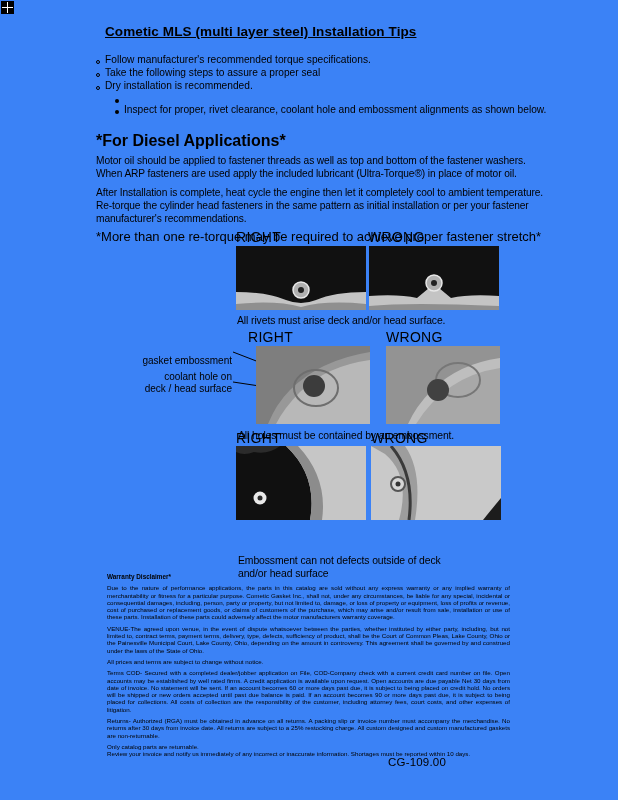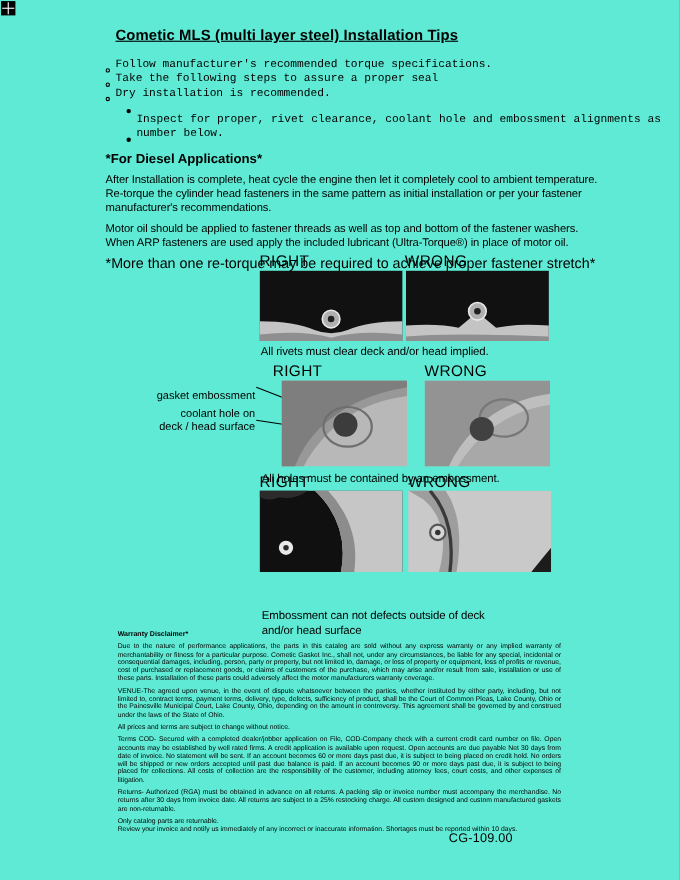--- a/index.html
+++ b/index.html
@@ -1,50 +1,50 @@
 <!DOCTYPE html>
 <html><head>
 <meta charset="utf-8">
 <style>
   * { margin:0; padding:0; box-sizing:border-box; }
   html,body { background:#888; }
   body { font-family:"Liberation Sans", sans-serif; color:#000; }
   .page {
     position:relative; width:618px; height:800px; margin:0 auto;
-    background:#5eead4; overflow:hidden;
+    background:#3b82f6; overflow:hidden;
   }
   .abs { position:absolute; }
 
   .reg-mark { left:1px; top:1px; width:13px; height:13px; background:#000; }
   .reg-mark:before, .reg-mark:after { content:""; position:absolute; background:#fff; }
   .reg-mark:before { left:6px; top:1px; width:1px; height:11px; }
   .reg-mark:after { left:1px; top:6px; width:11px; height:1px; }
 
   .text-col { left:96px; top:44px; width:506px; }
   .title { font-size:13.5px; font-weight:bold; text-decoration:underline; margin:-20px 0 14px 9px; letter-spacing:.1px; }
-  .bullet-row { display:flex; align-items:flex-end; line-height:13px; font-size:10.2px;font-family:Liberation Mono, monospace; }
+  .bullet-row { display:flex; align-items:center; line-height:13px; font-size:10.2px; }
   .dot { flex:0 0 auto; width:4px; height:4px; border-radius:50%; margin:4px 5px 0 0; }
   .dot.hollow { border:1px solid #000; }
   .dot.filled { background:#000; }
   .subs { margin-top:3px; padding-left:19px; }
-  .diesel-head { margin-top:8px; font-size:12px; font-weight:bold; line-height:14px; }
+  .diesel-head { margin-top:18px; font-size:16px; font-weight:bold; line-height:14px; }
   .para { margin-top:6px; font-size:10.2px; line-height:13px; width:455px; letter-spacing:-0.1px; }
   .note { margin-top:5px; font-size:13px; line-height:13px; }
 
   .fig-label { font-size:14px; line-height:13px; text-align:left; width:130px; letter-spacing:.3px; }
   .fig-caption { font-size:10.4px; line-height:13px; letter-spacing:-0.1px; }
   .preline { white-space:pre-line;margin-top:32px; }
   .fig-img { display:block; }
   .ann { font-size:10px; line-height:11.5px; text-align:right; }
 
   .legal { left:107px; top:573px; width:403px; font-size:6.2px; line-height:7.3px; text-align:justify; }
   .legal .lp { margin-bottom:4px; }
   .legal .lp.tight { margin-bottom:0; }
   .legal-head { font-weight:bold; font-size:6.4px; margin-bottom:4px; }
-  .footer-code { left:388px; top:756px; font-size:11.5px; letter-spacing:.2px;margin-left:20px; }
+  .footer-code { left:388px; top:756px; font-size:11.5px; letter-spacing:.2px; }
 </style>
 </head>
 <body>
 
 <div class="page">
 
   <div class="abs reg-mark"></div>
 
   <div class="abs text-col">
     <div class="title">Cometic MLS (multi layer steel) Installation Tips</div>
@@ -61,48 +61,48 @@
       <span class="dot hollow"></span>
       <span>Dry installation is recommended.</span>
     </div>
 
     <div class="subs">
       <div class="bullet-row">
         <span class="dot filled"></span>
       </div>
       <div class="bullet-row">
         <span class="dot filled"></span>
-        <span>Inspect for proper, rivet clearance, coolant hole and embossment alignments as number below.</span>
+        <span>Inspect for proper, rivet clearance, coolant hole and embossment alignments as shown below.</span>
       </div>
     </div>
 
     <div class="diesel-head">*For Diesel Applications*</div>
+    <div class="para">Motor oil should be applied to fastener threads as well as top and bottom of the fastener washers. When ARP fasteners are used apply the included lubricant (Ultra-Torque®) in place of motor oil.</div>
     <div class="para">After Installation is complete, heat cycle the engine then let it completely cool to ambient temperature. Re-torque the cylinder head fasteners in the same pattern as initial installation or per your fastener manufacturer's recommendations.</div>
-    <div class="para">Motor oil should be applied to fastener threads as well as top and bottom of the fastener washers. When ARP fasteners are used apply the included lubricant (Ultra-Torque®) in place of motor oil.</div>
     <div class="note">*More than one re-torque may be required to achieve proper fastener stretch*</div>
   </div>
 
   <div class="abs fig-label" style="left:236px; top:231px;">RIGHT</div>
   <div class="abs fig-label" style="left:368px; top:231px;">WRONG</div>
 
   <svg class="abs fig-img" style="left:236px; top:246px;" width="130" height="64" viewBox="0 0 130 64">
     <rect width="130" height="64" fill="#111"></rect>
     <path d="M0,64 L0,46 Q32,46 50,54 Q65,60 80,54 Q98,46 130,46 L130,64 Z" fill="#c4c4c4"></path>
     <path d="M0,64 L0,58 Q40,54 65,61 Q90,54 130,58 L130,64 Z" fill="#8f8f8f"></path>
     <circle cx="65" cy="44" r="8" fill="#b0b0b0" stroke="#e8e8e8" stroke-width="1.5"></circle>
     <circle cx="65" cy="44" r="3" fill="#222"></circle>
   </svg>
   <svg class="abs fig-img" style="left:369px; top:246px;" width="130" height="64" viewBox="0 0 130 64">
     <rect width="130" height="64" fill="#111"></rect>
     <path d="M0,64 L0,50 Q30,48 48,52 L60,42 Q65,38 70,42 L82,52 Q100,48 130,50 L130,64 Z" fill="#c4c4c4"></path>
     <path d="M0,64 L0,60 Q40,56 130,60 L130,64 Z" fill="#8f8f8f"></path>
     <circle cx="65" cy="37" r="8" fill="#b0b0b0" stroke="#e8e8e8" stroke-width="1.5"></circle>
     <circle cx="65" cy="37" r="3" fill="#222"></circle>
   </svg>
-  <div class="abs fig-caption" style="left:237px; top:314px;">All rivets must clear deck and/or head implied.</div>
+  <div class="abs fig-caption" style="left:237px; top:314px;">All rivets must arise deck and/or head surface.</div>
 
   <div class="abs ann preline" style="left:128px; top:339px; width:104px;">coolant hole on
 deck / head surface</div>
   <div class="abs ann" style="left:112px; top:355px; width:120px;">gasket embossment</div>
   <svg class="abs" style="left:232px; top:342px;" width="40" height="52" viewBox="0 0 40 52">
     <line x1="1" y1="10" x2="32" y2="22" stroke="#000" stroke-width="1"></line>
     <line x1="1" y1="40" x2="34" y2="45" stroke="#000" stroke-width="1"></line>
   </svg>
 
   <div class="abs fig-label" style="left:248px; top:331px; width:114px;">RIGHT</div>

